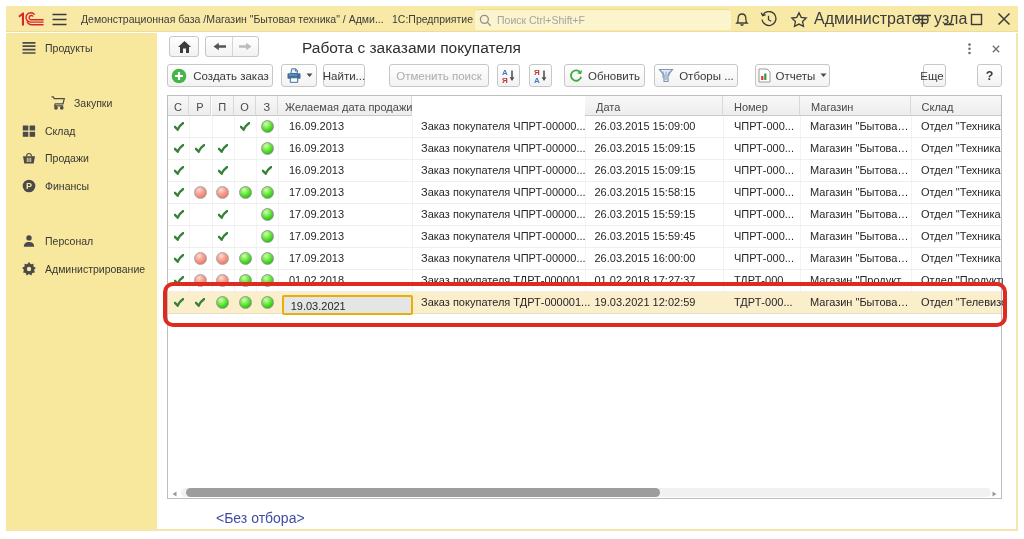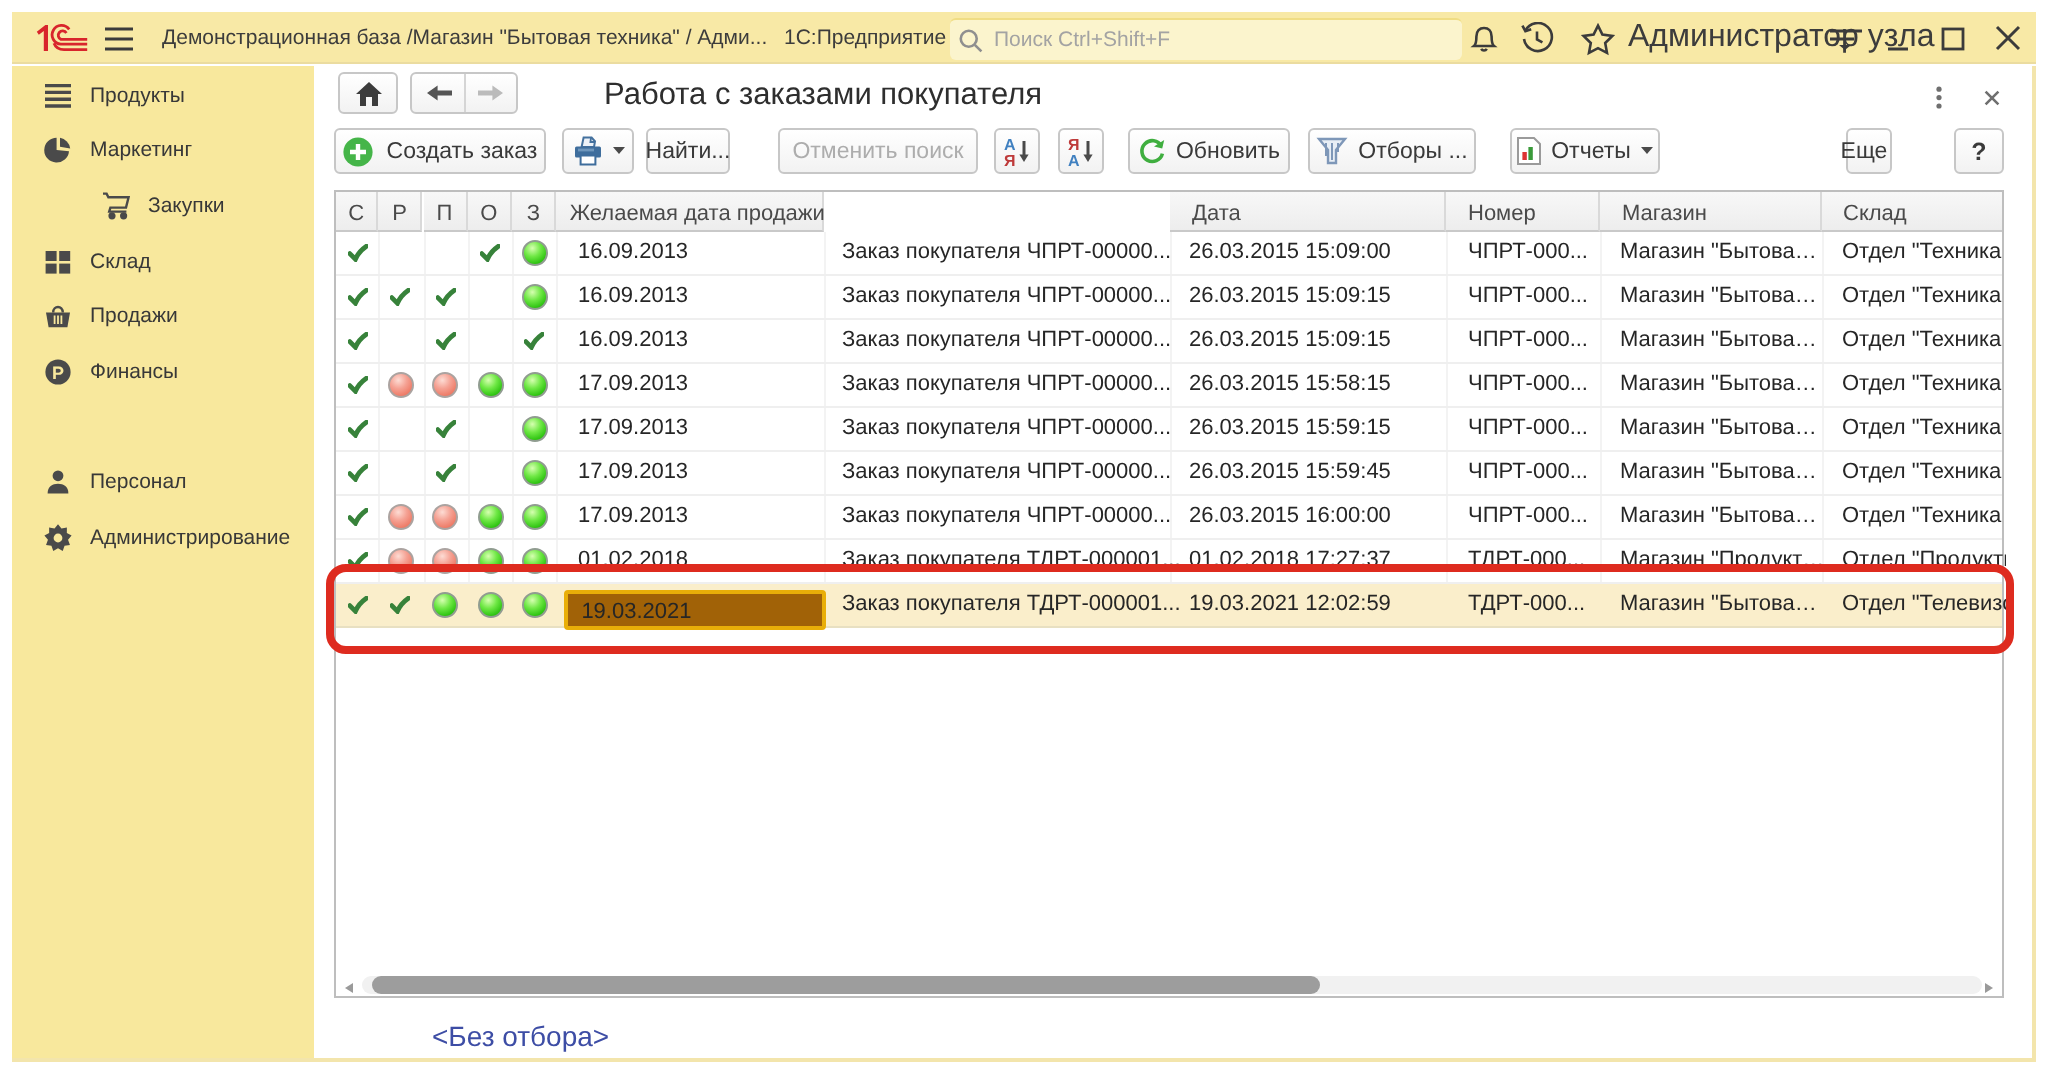--- a/index.html
+++ b/index.html
@@ -20,21 +20,21 @@
 #formhdr-title { position:absolute; left:296px; top:33px; font-size:15.5px; color:#2e2e2e; }
 .btn { position:absolute; top:58px; height:23px; border:1px solid #C7C7C7; border-radius:3px; background:linear-gradient(#FFFFFF,#F2F2F2); font-size:11.5px; color:#3a3a3a; display:flex; align-items:center; justify-content:center; white-space:nowrap; }
 .btn.dis { color:#ADADAD; }
 .navbtn { position:absolute; top:30px; height:21px; border:1px solid #C7C7C7; border-radius:3px; background:linear-gradient(#FFFFFF,#F2F2F2); display:flex; align-items:center; justify-content:center; }
 
 #grid { position:absolute; left:161px; top:89px; width:835px; height:404px; border:1px solid #BEBEBE; background:#fff; }
 .hcell { position:absolute; top:0; height:20px; background:linear-gradient(#F8F8F8,#EDEDED); border-right:1px solid #D9D9D9; border-bottom:1px solid #C9C9C9; font-size:11px; color:#4a4a4a; }
 .hcell span { position:absolute; top:4.5px; white-space:nowrap; }
 .row { position:absolute; left:0; width:833px; height:22px; border-bottom:1px solid #EFEFEF; }
 .ctx { position:absolute; top:4px; font-size:11px; color:#262626; white-space:nowrap; }
-#editcell { position:absolute; left:113.7px; top:198.5px; width:131px; height:20px; background:#a16207; border:2px solid #E9AE08; border-radius:2px; }
+#editcell { position:absolute; left:113.7px; top:198.5px; width:131px; height:20px; background:#e5e5e5; border:2px solid #E9AE08; border-radius:2px; }
 #editcell span { position:absolute; left:7px; top:3.5px; font-size:11px; color:#262626; }
 .ball { position:absolute; top:4px; width:13px; height:13px; border-radius:50%; }
 .ball.g { background:radial-gradient(circle at 38% 28%, #D6FFB0 0%, #6FE845 40%, #2FC412 75%, #27A40C 100%); border:1px solid #909C90; }
 .ball.r { background:radial-gradient(circle at 38% 28%, #FDDCD4 0%, #F5A294 40%, #EE7C68 75%, #E96A55 100%); border:1px solid #ABA3A0; }
 .chk { position:absolute; top:6px; }
 #hscroll { position:absolute; left:13px; top:392px; width:810px; height:9px; background:#F1F1F1; border-radius:5px; }
 #hthumb { position:absolute; left:5px; top:0; width:474px; height:9px; background:#9D9D9D; border-radius:5px; }
 #noselect { position:absolute; left:162px; top:504px; font-size:14px; color:#3D4DA5;margin-left:48px; }
 #redrect { position:absolute; left:157px; top:276px; width:844px; height:45px; border:4.5px solid #DE2B1F; border-radius:10px; }
 </style>
@@ -107,27 +107,20 @@
         </svg>
     </div>
   </div>
   <div id="sidebar">
     <div class="side-item" style="top:2px;">
       <svg class="ic" viewBox="0 0 14 14" stroke="#4A4A4A" stroke-width="1.7">
           <path d="M0.5 1.8 H13.5 M0.5 5.2 H13.5 M0.5 8.6 H13.5 M0.5 12 H13.5"></path>
         </svg>
       <span class="lbl">Продукты</span>
     </div>
-    <div class="side-item" style="top:29px;">
-      <svg class="ic" viewBox="0 0 14 14">
-          <path d="M6.3 7 L6.3 0.9 A6.2 6.2 0 1 0 12.5 7.6 Z" fill="#4A4A4A"></path>
-          <path d="M8 5.4 L8 0.9 A6.2 6.2 0 0 1 13.1 6.2 Z" fill="#4A4A4A"></path>
-        </svg>
-      <span class="lbl">Маркетинг</span>
-    </div>
     <div class="side-item" style="top:57px;margin-left:29px;">
       <svg class="ic" viewBox="0 0 14 14" fill="none" stroke="#4A4A4A" stroke-width="1.2">
           <path d="M0.5 0.8 H2.3 L3.2 2.6 H13.3 L12 7.8 H4.2 L3.6 9.8 H12.2"></path>
           <circle cx="5" cy="11.9" r="1.2" fill="#4A4A4A"></circle>
           <circle cx="10.8" cy="11.9" r="1.2" fill="#4A4A4A"></circle>
         </svg>
       <span class="lbl">Закупки</span>
     </div>
     <div class="side-item" style="top:85px;">
       <svg class="ic" viewBox="0 0 14 14" fill="#4A4A4A">

